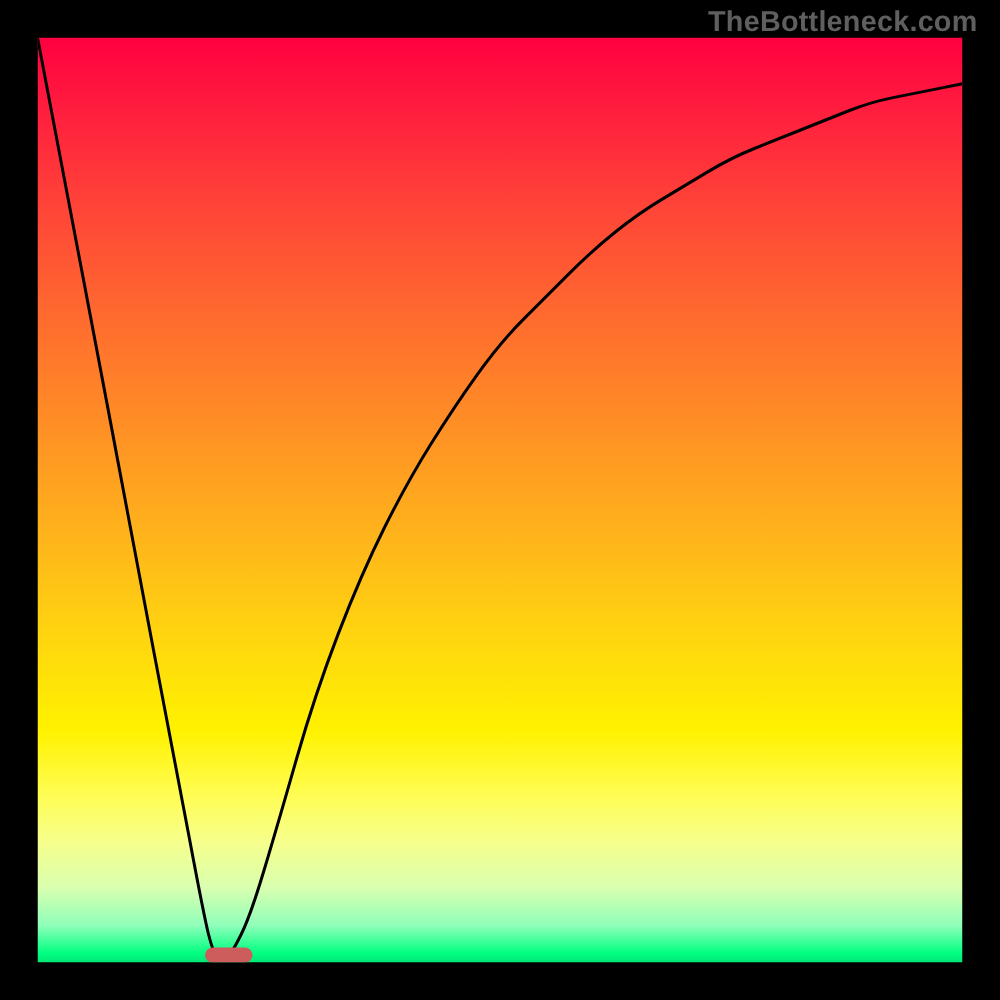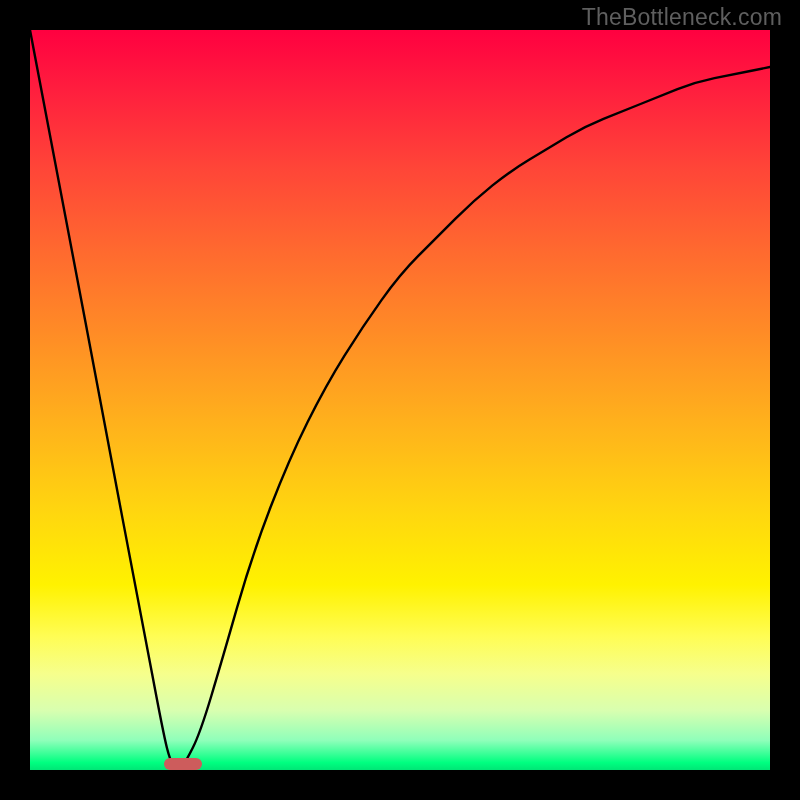--- a/index.html
+++ b/index.html
@@ -16,21 +16,21 @@
     width: 800px;
     height: 800px;
     background: #000;
   }
   .watermark {
     position: absolute;
     top: 4px;
     right: 18px;
     color: #5f5f5f;
     font-size: 23px;
-    font-weight: 400;
+    font-weight: 700;
     letter-spacing: 0.2px;
     z-index: 10;
   }
   .plot-area {
     position: absolute;
     left: 30px;
     top: 30px;
     width: 740px;
     height: 740px;
     overflow: hidden;

